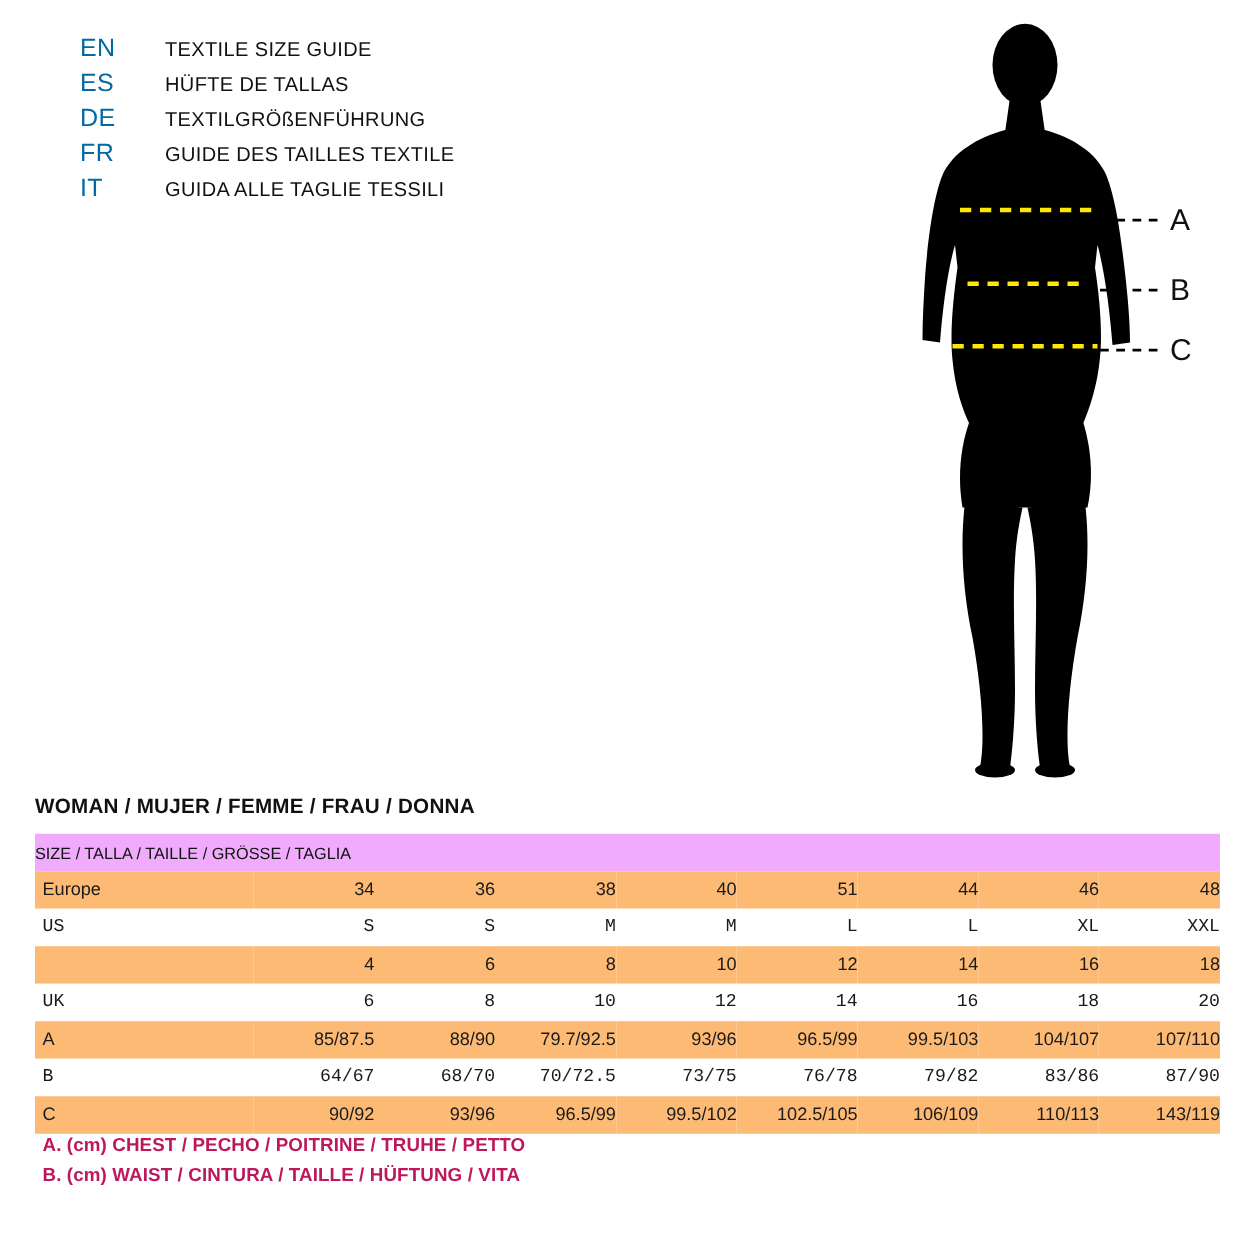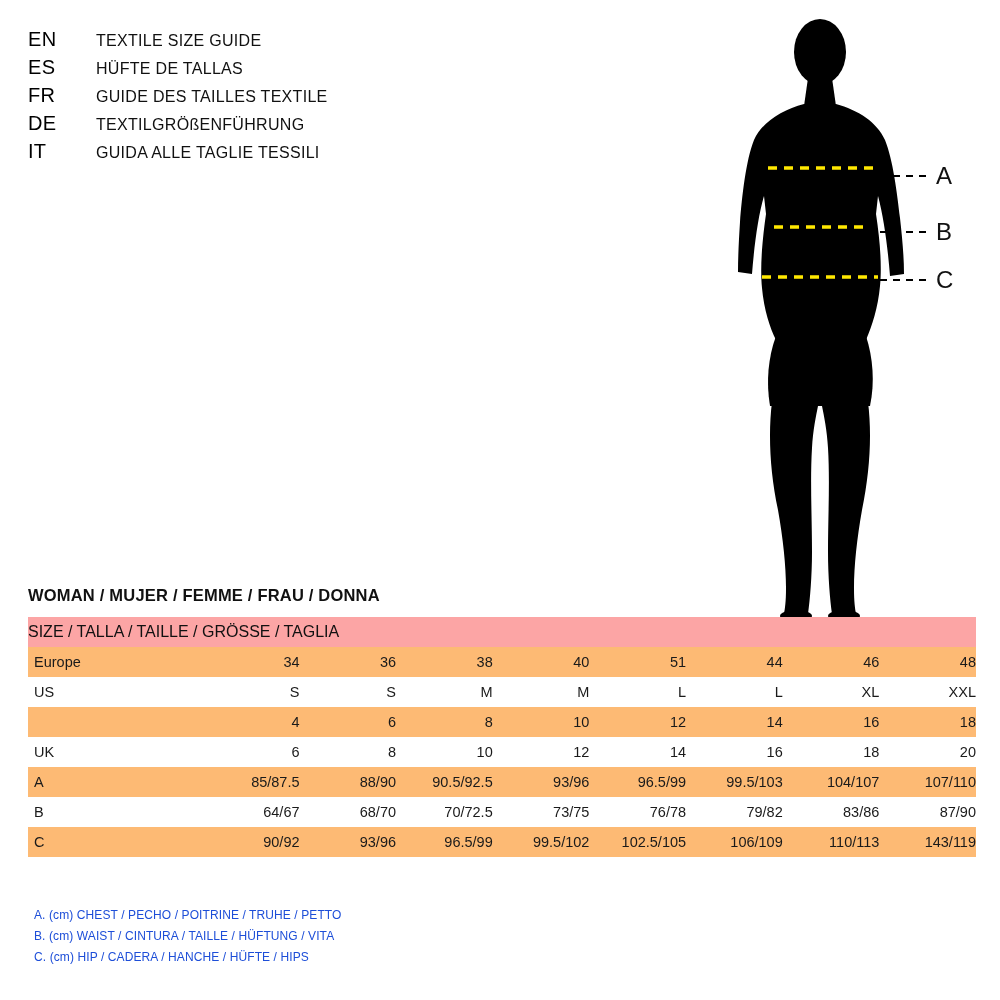--- a/index.html
+++ b/index.html
@@ -27,21 +27,22 @@
     display: flex;
     align-items: baseline;
     margin-bottom: 5px;
     white-space: nowrap;
   }
   .title-lang {
     width: 68px;
     flex: 0 0 68px;
     font-size: 20px;
     letter-spacing: 0.3px;
-    color: #000000;
+    color: #0369a1;
+    margin-left: 36px;
   }
   .title-text {
     font-size: 16px;
     letter-spacing: 0.3px;
     color: #111;
   }
 
   
   #figure-area {
     position: absolute;
@@ -49,21 +50,21 @@
     top: 10px;
     width: 300px;
     height: 620px;
   }
   #figure-svg { display: block; }
 
   
   #table-section {
     position: absolute;
     left: 28px;
-    top: 586px;
+    top: 636px;
     width: 948px;
   }
   #table-caption {
     font-size: 16.5px;
     font-weight: bold;
     color: #111;
     margin-bottom: 12px;
     letter-spacing: 0.2px;
   }
   table.size-table {
@@ -71,72 +72,72 @@
     width: 948px;
     font-size: 14.5px;
     color: #1a1a1a;
   }
   table.size-table td {
     padding: 4px 0 4px 0;
     height: 22px;
     vertical-align: middle;
   }
   .hdr-row td {
-    background: #fca5a5;
-    font-size: 16px;
+    background: #f0abfc;
+    font-size: 13px;
     color: #111;
     padding-left: 6px;
     height: 24px;
   }
   .row-shade td { background: #fdba74; }
-  .row-plain td { background: #ffffff; }
+  .row-plain td { background: #ffffff; font-family: Liberation Mono, monospace; }
   .cell-label {
     width: 170px;
     padding-left: 6px !important;
     text-align: left;
   }
   .cell-val {
     width: 97px;
     text-align: right;
   }
 
   
   #footnotes {
     position: absolute;
     left: 34px;
     top: 908px;
     width: 700px;
   }
   .footnote {
-    font-size: 12px;
-    font-weight: normal;
-    color: #1d4ed8;
+    font-size: 15px;
+    font-weight: bold;
+    color: #be185d;
     margin-bottom: 7px;
     letter-spacing: 0.1px;
   }
 </style>
 </head>
 <body>
 
 <div id="title-block">
   <div class="title-row">
     <span class="title-lang">EN</span>
     <span class="title-text">TEXTILE SIZE GUIDE</span>
   </div>
   <div class="title-row">
     <span class="title-lang">ES</span>
     <span class="title-text">HÜFTE DE TALLAS</span>
   </div>
   <div class="title-row">
+    <span class="title-lang">DE</span>
+    <span class="title-text">TEXTILGRÖßENFÜHRUNG</span>
+  </div>
+  <div class="title-row">
     <span class="title-lang">FR</span>
     <span class="title-text">GUIDE DES TAILLES TEXTILE</span>
-  </div>
-  <div class="title-row">
-    <span class="title-lang">DE</span>
-    <span class="title-text">TEXTILGRÖßENFÜHRUNG</span>
   </div>
   <div class="title-row">
     <span class="title-lang">IT</span>
     <span class="title-text">GUIDA ALLE TAGLIE TESSILI</span>
   </div>
 </div>
 
 <div id="figure-area">
   <svg id="figure-svg" width="300" height="620" viewBox="0 0 300 620" xmlns="http://www.w3.org/2000/svg">
     <g>
@@ -266,21 +267,21 @@
         <td class="cell-val">14</td>
         <td class="cell-val">16</td>
         <td class="cell-val">18</td>
         <td class="cell-val">20</td>
       </tr>
 
       <tr class="row-shade">
         <td class="cell-label">A</td>
         <td class="cell-val">85/87.5</td>
         <td class="cell-val">88/90</td>
-        <td class="cell-val">90.5/92.5</td>
+        <td class="cell-val">79.7/92.5</td>
         <td class="cell-val">93/96</td>
         <td class="cell-val">96.5/99</td>
         <td class="cell-val">99.5/103</td>
         <td class="cell-val">104/107</td>
         <td class="cell-val">107/110</td>
       </tr>
 
       <tr class="row-plain">
         <td class="cell-label">B</td>
         <td class="cell-val">64/67</td>
@@ -304,14 +305,13 @@
         <td class="cell-val">110/113</td>
         <td class="cell-val">143/119</td>
       </tr>
     </tbody>
   </table>
 </div>
 
 <div id="footnotes">
   <div class="footnote">A. (cm) CHEST / PECHO / POITRINE / TRUHE / PETTO</div>
   <div class="footnote">B. (cm) WAIST / CINTURA / TAILLE / HÜFTUNG / VITA</div>
-  <div class="footnote">C. (cm) HIP / CADERA / HANCHE / HÜFTE / HIPS</div>
 </div>
 
 </body></html>

